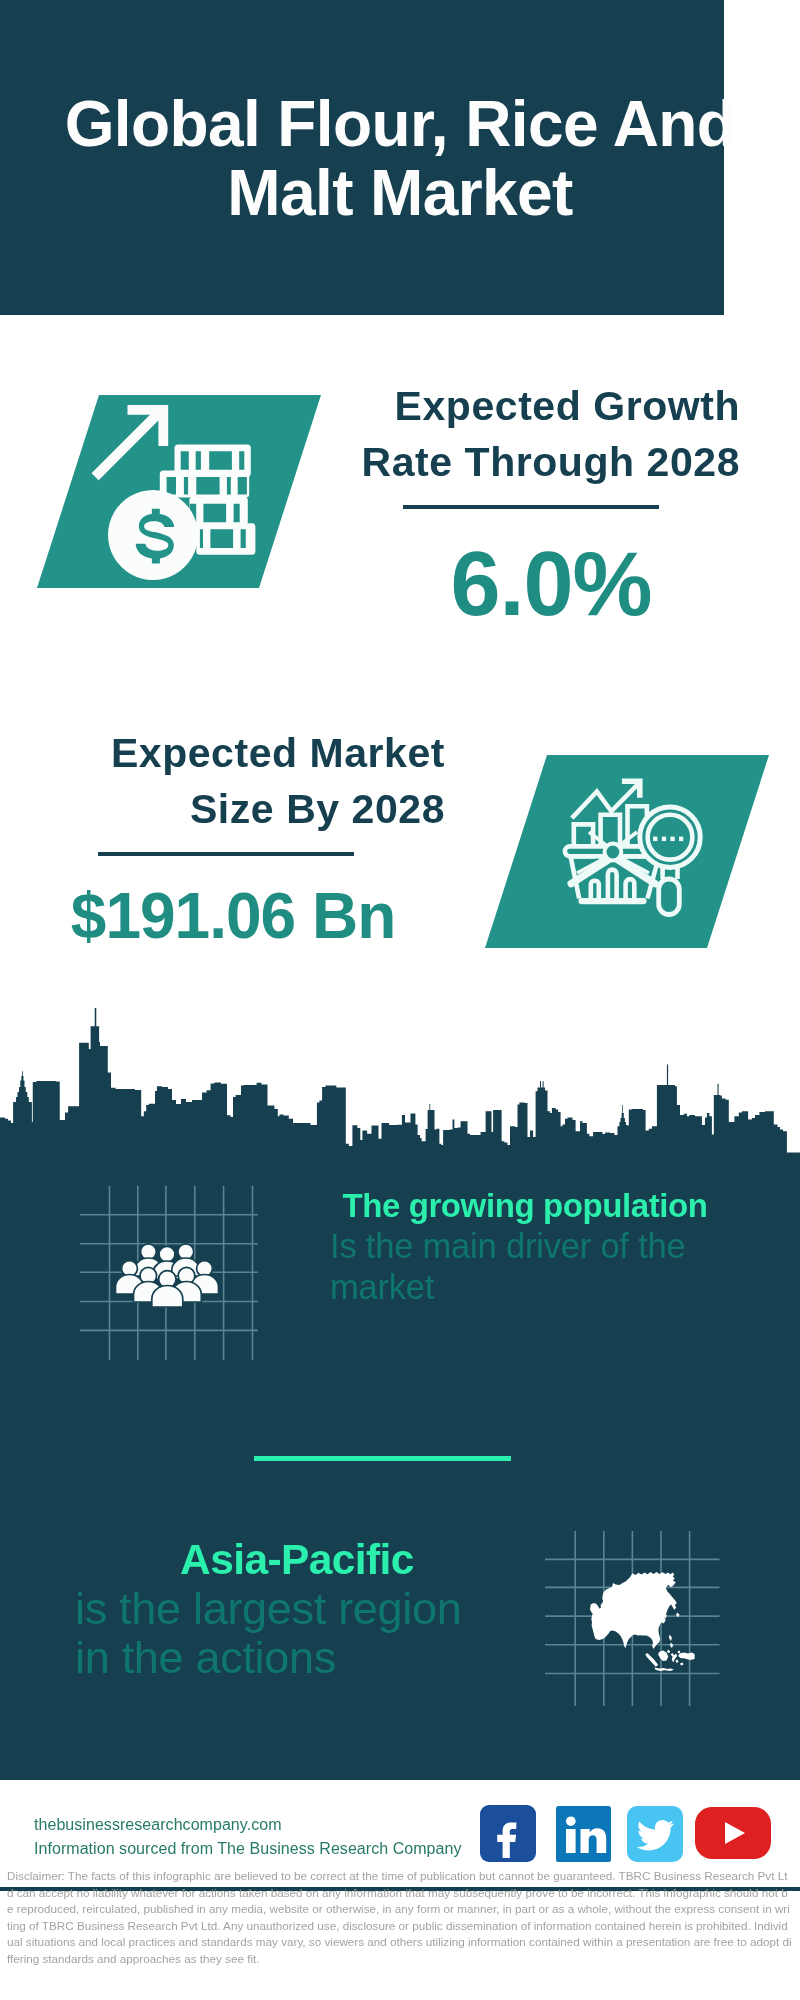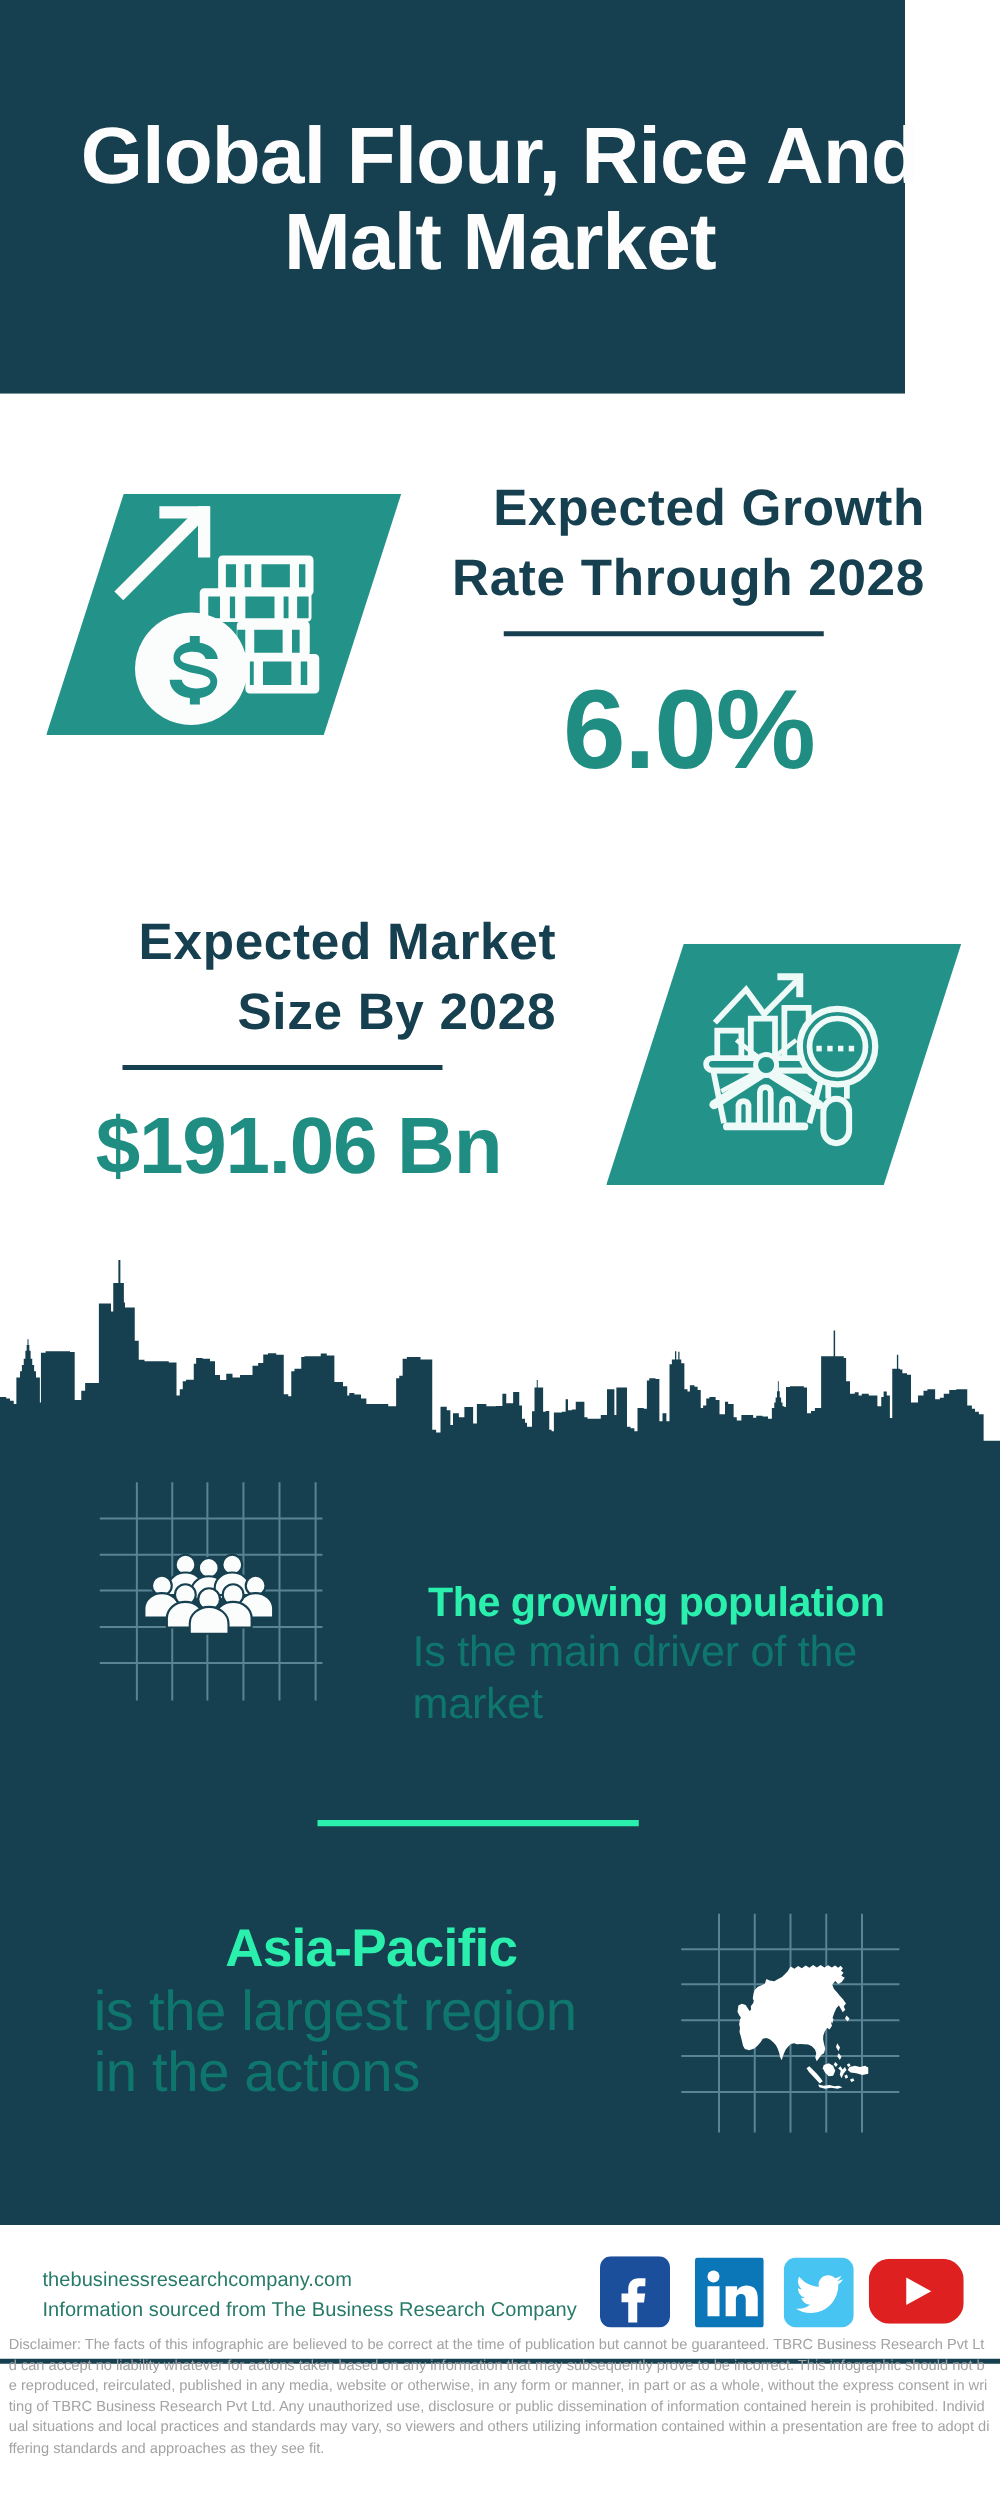--- a/index.html
+++ b/index.html
@@ -82,21 +82,21 @@
   </div>
   <div class="stat-block" id="stat1" style="left:340px; top:378px; width:400px;">
     <div class="stat-title"><span>Expected Growth</span><br><span>Rate Through 2028</span></div>
     <div class="stat-rule" style="width:256px; margin-top:15px; margin-left:63px;"></div>
     <div class="stat-value" style="margin-top:30px; padding-left:22px;">6.0%</div>
   </div>
 
   <div class="stat-block" id="stat2" style="left:65px; top:725px; width:380px;">
     <div class="stat-title"><span>Expected Market</span><br><span>Size By 2028</span></div>
     <div class="stat-rule" style="width:256px; margin-top:15px; margin-left:33px;"></div>
-    <div class="stat-value" style="margin-top:28px; padding-right:44px; font-size:64px; line-height:64px;text-align:right;">$191.06 Bn</div>
+    <div class="stat-value" style="margin-top:28px; padding-right:44px; font-size:64px; line-height:64px;">$191.06 Bn</div>
   </div>
 
   <div class="par par-2">
     <div class="shape"></div>
     <svg class="icon-svg" viewBox="0 0 284 193" width="284" height="193">
       <g fill="none" stroke="#eefaf7" stroke-width="4.6" stroke-linecap="butt" stroke-linejoin="miter">
 
         <polyline points="86.9,63.1 111.9,36.5 126.3,56.3 152.8,29.3"></polyline>
         <polyline points="136.9,26.3 154.8,26.3 154.8,42.8" stroke-width="5.6"></polyline>
 
@@ -141,21 +141,21 @@
         <rect x="194" y="81.6" width="4.3" height="4.5"></rect>
       </g>
     </svg>
   </div>
 
   <div class="dark"></div>
   <svg class="skyline" viewBox="0 0 800 160" width="800" height="160" preserveAspectRatio="none">
     <path id="skypath" fill="#16404f" d="M0 160 L0 112.5 L0 112.5 L5 112.5 L5 113.8 L8 113.8 L8 115.6 L11 115.6 L11 118.1 L13.1 118.1 L13.1 115 L13.1 96.9 L16 96.9 L16 92 L17.5 92 L17.5 87 L19 87 L19 82 L20.3 82 L20.3 75.5 L21.3 75.5 L21.3 71 L22 71 L22 66.3 L22.8 66.3 L22.8 71 L23.5 71 L23.5 75.5 L24.5 75.5 L24.5 82 L25.8 82 L25.8 87 L27.3 87 L27.3 92 L28.8 92 L28.8 96.9 L31.9 96.9 L31.9 117 L32.75 117 L32.75 77.1 L36.5 77.1 L36.5 75.9 L56 75.9 L56 76.6 L59.75 76.6 L59.75 115 L65 115 L65 107.5 L68.1 107.5 L68.1 101.3 L79.1 101.3 L79.1 37.8 L88.8 37.8 L88.8 44.1 L90.6 44.1 L90.6 21.3 L94.7 21.3 L94.7 3 L96.3 3 L96.3 21.3 L99.1 21.3 L99.1 36.9 L100 36.9 L100 41 L107.8 41 L107.8 67.5 L111 67.5 L111 82.8 L115.6 82.8 L115.6 84 L135 84 L135 85 L141.2 85 L141.2 111.3 L143.8 111.3 L143.8 106.3 L146.2 106.3 L146.2 100 L148.8 100 L148.8 98.8 L155 98.8 L155 85.9 L156.9 85.9 L156.9 81.3 L162.1 81.3 L162.1 82 L168 82 L168 84 L172 84 L172 95 L176 95 L176 99 L181 99 L181 94 L186 94 L186 97 L192 97 L192 95 L200 95 L202 95 L202 87.5 L206.5 87.5 L206.5 85.3 L210.6 85.3 L210.6 78.5 L214.4 78.5 L214.4 77.5 L221 77.5 L221 78.8 L227 78.8 L227 110.3 L230.6 110.3 L230.6 111.9 L233 111.9 L233 91.9 L235.6 91.9 L235.6 90 L241 90 L241 80.6 L243.6 80.6 L243.6 80 L256.6 80 L256.6 77.8 L261.4 77.8 L261.4 79.4 L267.5 79.4 L267.5 100.6 L274.4 100.6 L274.4 104 L277.8 104 L277.8 111.3 L279.4 111.3 L279.4 109.4 L283.5 109.4 L283.5 110.6 L288.8 110.6 L288.8 113.8 L293.1 113.8 L293.1 118.1 L310.6 118.1 L310.6 120 L316.9 120 L316.9 97.5 L319.4 97.5 L319.4 95.6 L322.1 95.6 L322.1 81.9 L325.5 81.9 L325.5 80.6 L336.4 80.6 L336.4 82.5 L345.8 82.5 L345.8 138.8 L348.9 138.8 L348.9 140.9 L352.4 140.9 L352.4 120.3 L357.4 120.3 L357.4 123.1 L360.3 123.1 L360.3 135 L362.4 135 L362.4 125.6 L367.1 125.6 L367.1 128.8 L371.5 128.8 L371.5 120.6 L378.5 120.6 L378.5 133.8 L381.5 133.8 L381.5 118.1 L389.1 118.1 L389.1 120 L396.9 120 L396.9 119.8 L401.9 119.8 L401.9 110 L405 110 L405 117.5 L410.5 117.5 L410.5 108.5 L415.4 108.5 L415.4 119.4 L417.6 119.4 L417.6 130 L420 130 L420 133.1 L421.6 133.1 L421.6 136.3 L425.6 136.3 L425.6 124 L427.6 124 L427.6 105 L429.4 105 L429.4 99 L430.2 99 L430.2 105 L434.5 105 L434.5 124.4 L436.5 124.4 L436.5 123.8 L439.4 123.8 L439.4 138.8 L441.3 138.8 L441.3 140 L443.1 140 L443.1 125 L449.5 125 L449.5 124.4 L452.5 124.4 L452.5 114.4 L454.4 114.4 L454.4 123.1 L457.5 123.1 L457.5 122.5 L460.6 122.5 L460.6 116.3 L467.5 116.3 L467.5 128.8 L470 128.8 L470 130 L480.6 130 L480.6 126.9 L485.6 126.9 L485.6 106.3 L491.5 106.3 L491.5 126.9 L493.1 126.9 L493.1 105 L501.6 105 L501.6 136.3 L504.4 136.3 L504.4 137.5 L507.5 137.5 L507.5 140 L510 140 L510 121.3 L515 121.3 L515 121.9 L517.5 121.9 L517.5 99.4 L519.4 99.4 L519.4 97.5 L524.4 97.5 L524.4 98.1 L527.5 98.1 L527.5 131.9 L530 131.9 L530 125.6 L533.1 125.6 L533.1 131.9 L535.6 131.9 L535.6 86.3 L537.5 86.3 L537.5 82.5 L540 82.5 L540 76 L541 76 L541 82.5 L542.6 82.5 L542.6 76.3 L543.6 76.3 L543.6 82.5 L545 82.5 L545 85.6 L547.5 85.6 L547.5 106.3 L550 106.3 L550 108.1 L551.9 108.1 L551.9 103.1 L555.6 103.1 L555.6 104.4 L558.1 104.4 L558.1 106.9 L560.6 106.9 L560.6 121.3 L562.5 121.3 L562.5 119.4 L565 119.4 L565 113.8 L567.5 113.8 L567.5 112.5 L572.5 112.5 L572.5 115 L575.6 115 L575.6 126.3 L580 126.3 L580 116.3 L582.5 116.3 L582.5 118.1 L586.9 118.1 L586.9 128.8 L589.4 128.8 L589.4 131.3 L593.1 131.3 L593.1 126.9 L602.5 126.9 L602.5 129.1 L605 129.1 L605 127.5 L610 127.5 L610 128.1 L614.4 128.1 L614.4 130 L617.5 130 L617.5 121.3 L619.4 121.3 L619.4 117 L620.5 117 L620.5 113 L621.6 113 L621.6 108 L622.3 108 L622.3 100 L623 100 L623 108 L623.8 108 L623.8 113 L624.9 113 L624.9 117 L626 117 L626 120 L627.5 120 L627.5 120.6 L628.8 120.6 L628.8 104.6 L631.9 104.6 L631.9 104 L643.1 104 L643.1 105 L645.6 105 L645.6 125.6 L648.8 125.6 L648.8 123.8 L651.9 123.8 L651.9 121.3 L656.9 121.3 L656.9 80 L666.9 80 L666.9 59.4 L668.1 59.4 L668.1 80 L675 80 L675 81.3 L676.9 81.3 L676.9 100 L680 100 L680 110 L683.8 110 L683.8 108.8 L686.9 108.8 L686.9 111.3 L689.4 111.3 L689.4 110 L695 110 L695 111.3 L701.9 111.3 L701.9 120 L705 120 L705 112.5 L706.9 112.5 L706.9 108.1 L709.4 108.1 L709.4 111.3 L711.9 111.3 L711.9 129.4 L713.8 129.4 L713.8 90 L717.5 90 L717.5 78.8 L718.6 78.8 L718.6 90 L720 90 L720 90.6 L721.9 90.6 L721.9 93.5 L725.6 93.5 L725.6 94.8 L728.8 94.8 L728.8 116.9 L734.4 116.9 L734.4 111.3 L738.8 111.3 L738.8 107.5 L741.9 107.5 L741.9 106.3 L748.1 106.3 L748.1 114.4 L751.9 114.4 L751.9 113.1 L755 113.1 L755 110 L759.4 110 L759.4 106.9 L765 106.9 L765 106.3 L773.8 106.3 L773.8 119.4 L777.5 119.4 L777.5 121.9 L780 121.9 L780 124.4 L783.1 124.4 L783.1 126.3 L786.9 126.3 L786.9 147.5 L800 147.5 L800 160 Z"></path>
   </svg>
 
-  <div class="msg-block" style="left:330px; top:1262px; width:390px;">
+  <div class="msg-block" style="left:330px; top:1186px; width:390px;">
     <div class="msg-title">The growing population</div>
     <div class="msg-body"><span>Is the main driver of the</span><br><span>market</span></div>
   </div>
   <svg class="grid-box" style="left:78px; top:1184px;" width="182" height="178" viewBox="0 0 182 178">
     <g stroke="#5a8393" stroke-width="1.6">
       <path d="M31.5 1.7 V176.3 M59.8 1.7 V176.3 M87.9 1.7 V176.3 M116.75 1.7 V176.3 M145.6 1.7 V176.3 M174.5 1.7 V176.3"></path>
       <path d="M1.8 30.8 H180 M1.8 59.7 H180 M1.8 88.3 H180 M1.8 117.5 H180 M1.8 146.4 H180"></path>
     </g>
     <g fill="#fbfdfc" stroke="#16404f" stroke-width="1.7">
 

